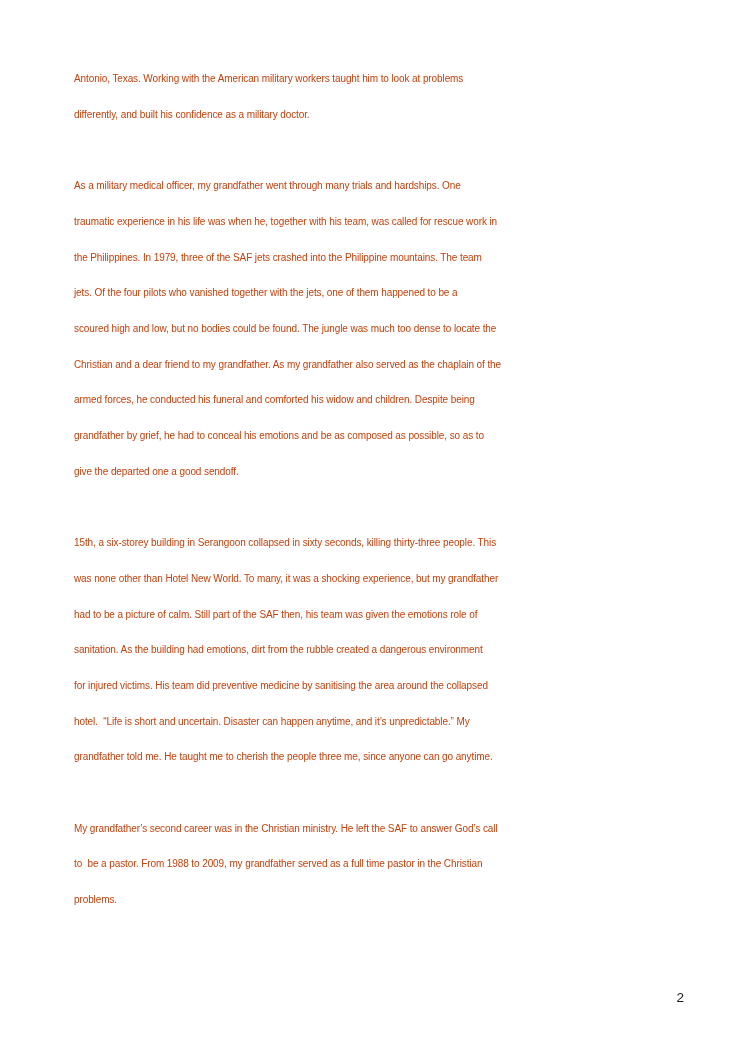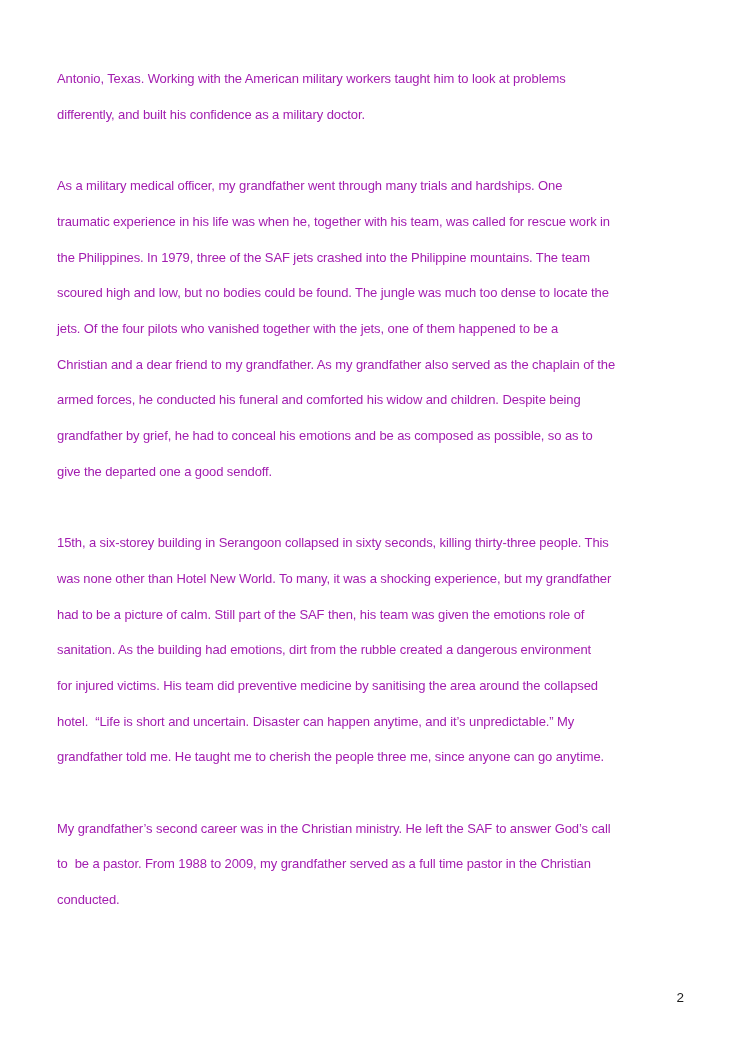--- a/index.html
+++ b/index.html
@@ -15,24 +15,24 @@
     font-family: "Liberation Sans", sans-serif;
   }
   .page {
     position: absolute;
     inset: 0;
     background: #ffffff;
   }
   .doc-body {
     position: absolute;
     top: 61px;
-    left: 57px;
+    left: 74px;
     width: 625px;
-    color: #a21caf;
-    font-size: 13px;
+    color: #c2410c;
+    font-size: 10px;
     letter-spacing: -0.1px;
     line-height: 35.7px;
   }
   .paragraph {
     margin: 0 0 35.7px 0;
   }
   .line {
     white-space: pre; 
   }
   .footer {
@@ -50,38 +50,38 @@
 <div class="page">
   <div class="doc-body">
       <div class="paragraph">
         <div class="line">Antonio, Texas. Working with the American military workers taught him to look at problems</div>
         <div class="line">differently, and built his confidence as a military doctor.</div>
       </div>
       <div class="paragraph">
         <div class="line">As a military medical officer, my grandfather went through many trials and hardships. One</div>
         <div class="line">traumatic experience in his life was when he, together with his team, was called for rescue work in</div>
         <div class="line">the Philippines. In 1979, three of the SAF jets crashed into the Philippine mountains. The team</div>
+        <div class="line">jets. Of the four pilots who vanished together with the jets, one of them happened to be a</div>
         <div class="line">scoured high and low, but no bodies could be found. The jungle was much too dense to locate the</div>
-        <div class="line">jets. Of the four pilots who vanished together with the jets, one of them happened to be a</div>
         <div class="line">Christian and a dear friend to my grandfather. As my grandfather also served as the chaplain of the</div>
         <div class="line">armed forces, he conducted his funeral and comforted his widow and children. Despite being</div>
         <div class="line">grandfather by grief, he had to conceal his emotions and be as composed as possible, so as to</div>
         <div class="line">give the departed one a good sendoff.</div>
       </div>
       <div class="paragraph">
         <div class="line">15th, a six-storey building in Serangoon collapsed in sixty seconds, killing thirty-three people. This</div>
         <div class="line">was none other than Hotel New World. To many, it was a shocking experience, but my grandfather</div>
         <div class="line">had to be a picture of calm. Still part of the SAF then, his team was given the emotions role of</div>
         <div class="line">sanitation. As the building had emotions, dirt from the rubble created a dangerous environment</div>
         <div class="line">for injured victims. His team did preventive medicine by sanitising the area around the collapsed</div>
         <div class="line">hotel.  “Life is short and uncertain. Disaster can happen anytime, and it’s unpredictable.” My</div>
         <div class="line">grandfather told me. He taught me to cherish the people three me, since anyone can go anytime.</div>
       </div>
       <div class="paragraph">
         <div class="line">My grandfather’s second career was in the Christian ministry. He left the SAF to answer God’s call</div>
         <div class="line">to  be a pastor. From 1988 to 2009, my grandfather served as a full time pastor in the Christian</div>
-        <div class="line">conducted.</div>
+        <div class="line">problems.</div>
       </div>
     </div>
   <div class="footer">
     <span>2</span>
   </div>
 </div>
 
 </body></html>

